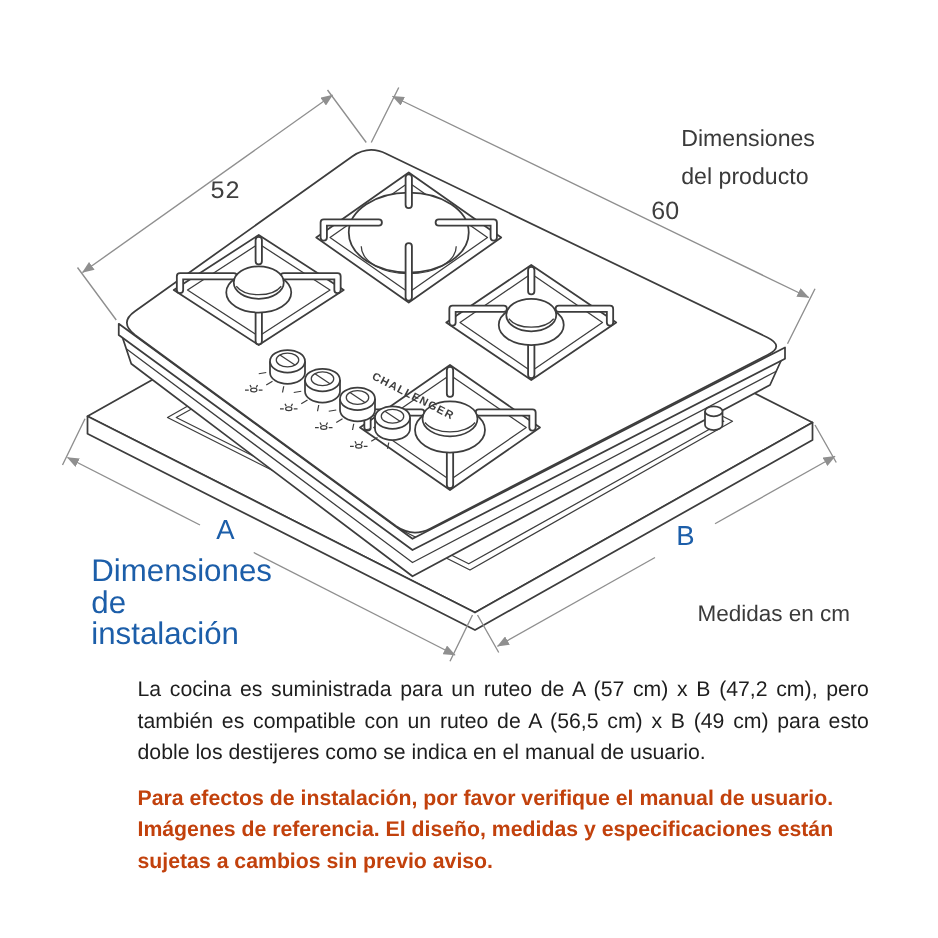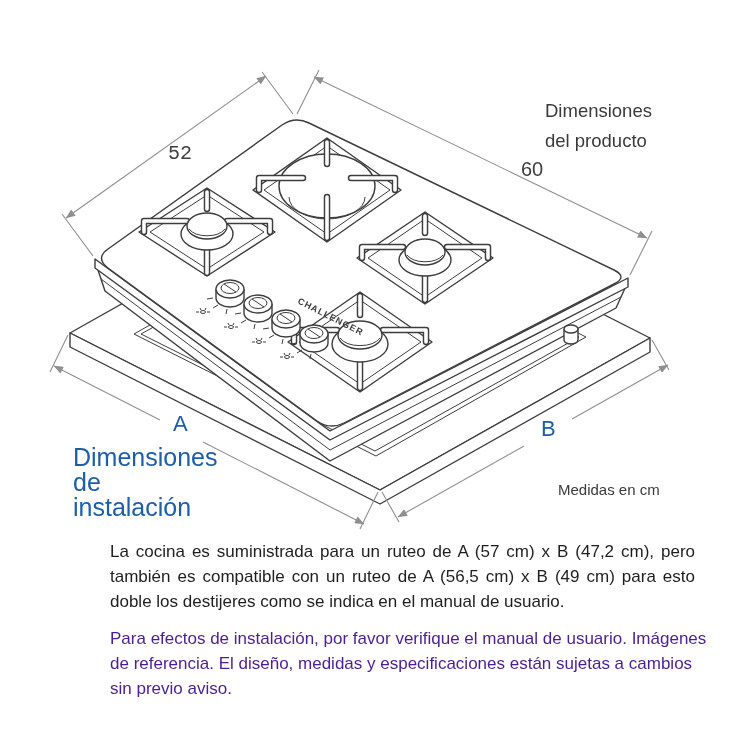--- a/index.html
+++ b/index.html
@@ -3,30 +3,30 @@
 <meta charset="utf-8">
 <style>
   html,body{margin:0;padding:0;background:#ffffff;}
   .stage{position:relative;width:750px;height:750px;background:#fff;overflow:hidden;
          font-family:"Liberation Sans", sans-serif;}
   .stage svg{position:absolute;left:0;top:0;}
   .lbl{position:absolute;color:#3a3a3a;}
   .lbl.blue{color:var(--accent,#1c5ea9);}
   .product-label{left:545px;top:96px;width:134px;font-size:18.5px;line-height:30px;}
   .install-label{left:73px;top:445px;width:126px;font-size:25px;line-height:25px;}
-  .units-label{left:558px;top:481px;font-size:15px;}
+  .units-label{left:558px;top:481px;font-size:18px;}
   .num{font-size:20px;color:#3f3f3f;}
   .num-52{left:168px;top:142px;font-family:Liberation Mono, monospace;}
   .num-60{left:521px;top:158px;}
   .axis{font-size:22px;}
   .label-a{left:173px;top:411px;}
   .label-b{left:541px;top:416px;}
   .para{position:absolute;color:#1e1e1e;font-size:17px;line-height:25px;margin-left:48px;}
   .para1{left:62px;top:539px;width:585px;text-align:justify;}
-  .para2{left:62px;top:626px;width:600px;font-weight:normal;color:#4c1d95;}
+  .para2{left:62px;top:626px;width:600px;font-weight:bold;color:#c2410c;}
   .fw{fill:#ffffff;stroke:#3d3d3d;stroke-width:1.4;stroke-linejoin:round;}
   .thin{fill:none;stroke:#3d3d3d;stroke-width:1;stroke-linejoin:round;}
   .dim{fill:none;stroke:#8f8f8f;stroke-width:1.1;}
   .prong-d{fill:none;stroke:#3d3d3d;stroke-width:6.5;stroke-linecap:round;stroke-linejoin:round;}
   .prong-w{fill:none;stroke:#ffffff;stroke-width:3.6;stroke-linecap:round;stroke-linejoin:round;}
   .logo{font-family:"Liberation Sans",sans-serif;font-size:9px;font-weight:bold;
         letter-spacing:1px;fill:#3d3d3d;}
 </style>
 </head>
 <body>

